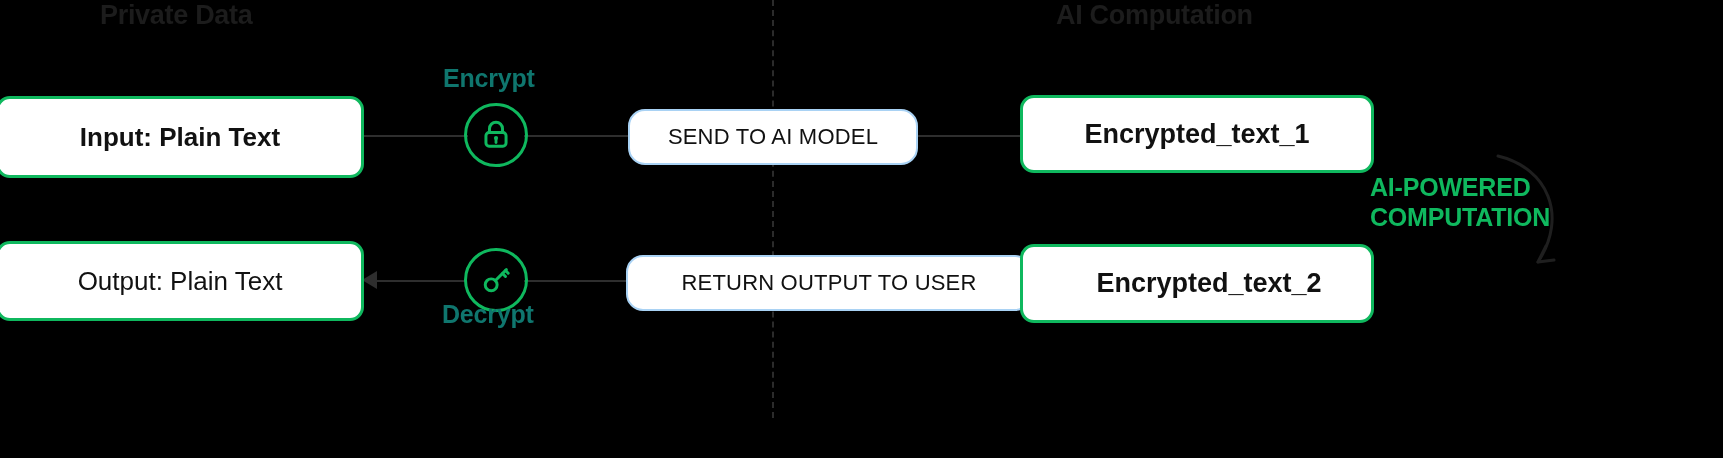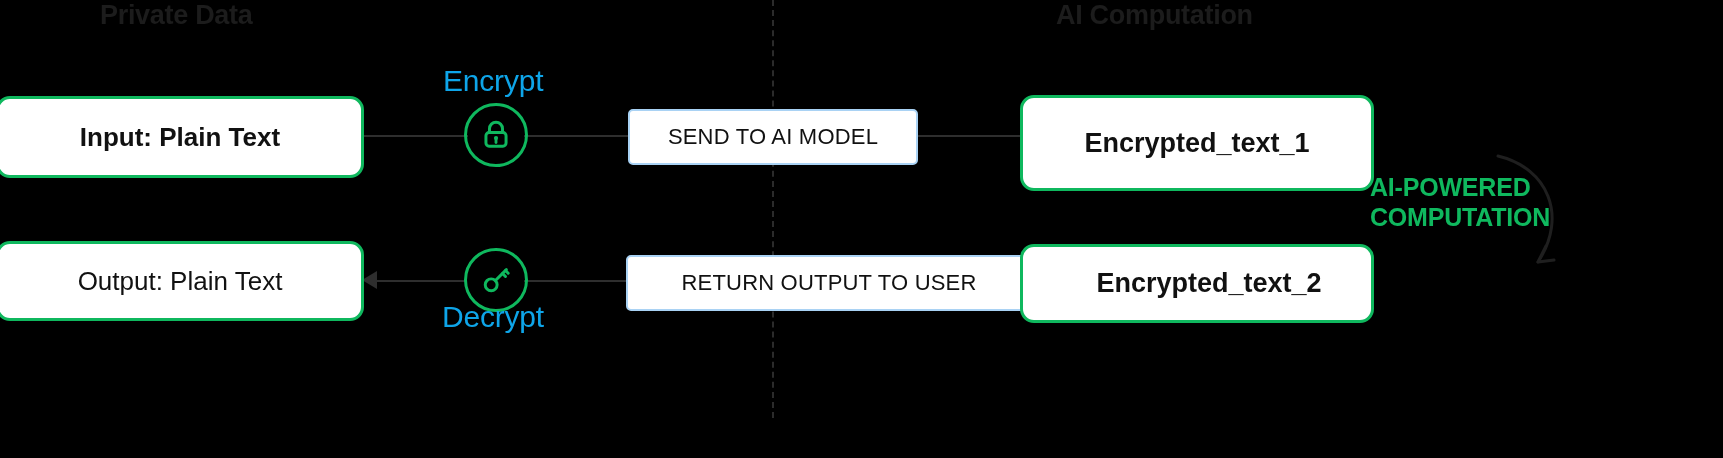--- a/index.html
+++ b/index.html
@@ -51,40 +51,40 @@
     background: #ffffff;
     border-radius: 14px;
     box-sizing: border-box;
     display: flex;
     align-items: center;
     justify-content: center;
     color: #111111;
     white-space: nowrap;
   }
   .box.green  { border: 3px solid #0fb85e; }
-  .box.blue   { border: 2px solid #a9d2f4; border-radius: 5px; }
+  .box.blue   { border: 2px solid #a9d2f4; border-radius: 17px; }
 
   #box-input {
     left: -4px; top: 96px; width: 368px; height: 82px;
     font-size: 26px; font-weight: 700;
   }
   #box-output {
     left: -4px; top: 241px; width: 368px; height: 80px;
     font-size: 26px; font-weight: 500;
   }
   #box-send {
     left: 628px; top: 109px; width: 290px; height: 56px;
     font-size: 22px; font-weight: 500; letter-spacing: 0.2px;
   }
   #box-return {
     left: 626px; top: 255px; width: 406px; height: 56px;
     font-size: 22px; font-weight: 500; letter-spacing: 0.2px;
   }
   #box-enc1 {
-    left: 1020px; top: 95px; width: 354px; height: 96px;
+    left: 1020px; top: 95px; width: 354px; height: 78px;
     font-size: 27px; font-weight: 700;
   }
   #box-enc2 {
     left: 1020px; top: 244px; width: 354px; height: 79px;
     font-size: 27px; font-weight: 700; padding-left: 24px;
   }
 
   
   .line {
     position: absolute;
@@ -117,23 +117,23 @@
     display: flex;
     align-items: center;
     justify-content: center;
   }
   #badge-lock { left: 464px; top: 103px; }
   #badge-key  { left: 464px; top: 248px; }
 
   
   .step-label {
     position: absolute;
-    color: #0ea5e9;
-    font-size: 30px;
-    font-weight: 400;
+    color: #0f766e;
+    font-size: 25px;
+    font-weight: 700;
     letter-spacing: -0.2px;
     white-space: nowrap;
     line-height: 1;
   }
   #label-encrypt { left: 443px; top: 66px; }
   #label-decrypt { left: 442px; top: 302px; }
 
   
   #ai-comp-text {
     position: absolute;

